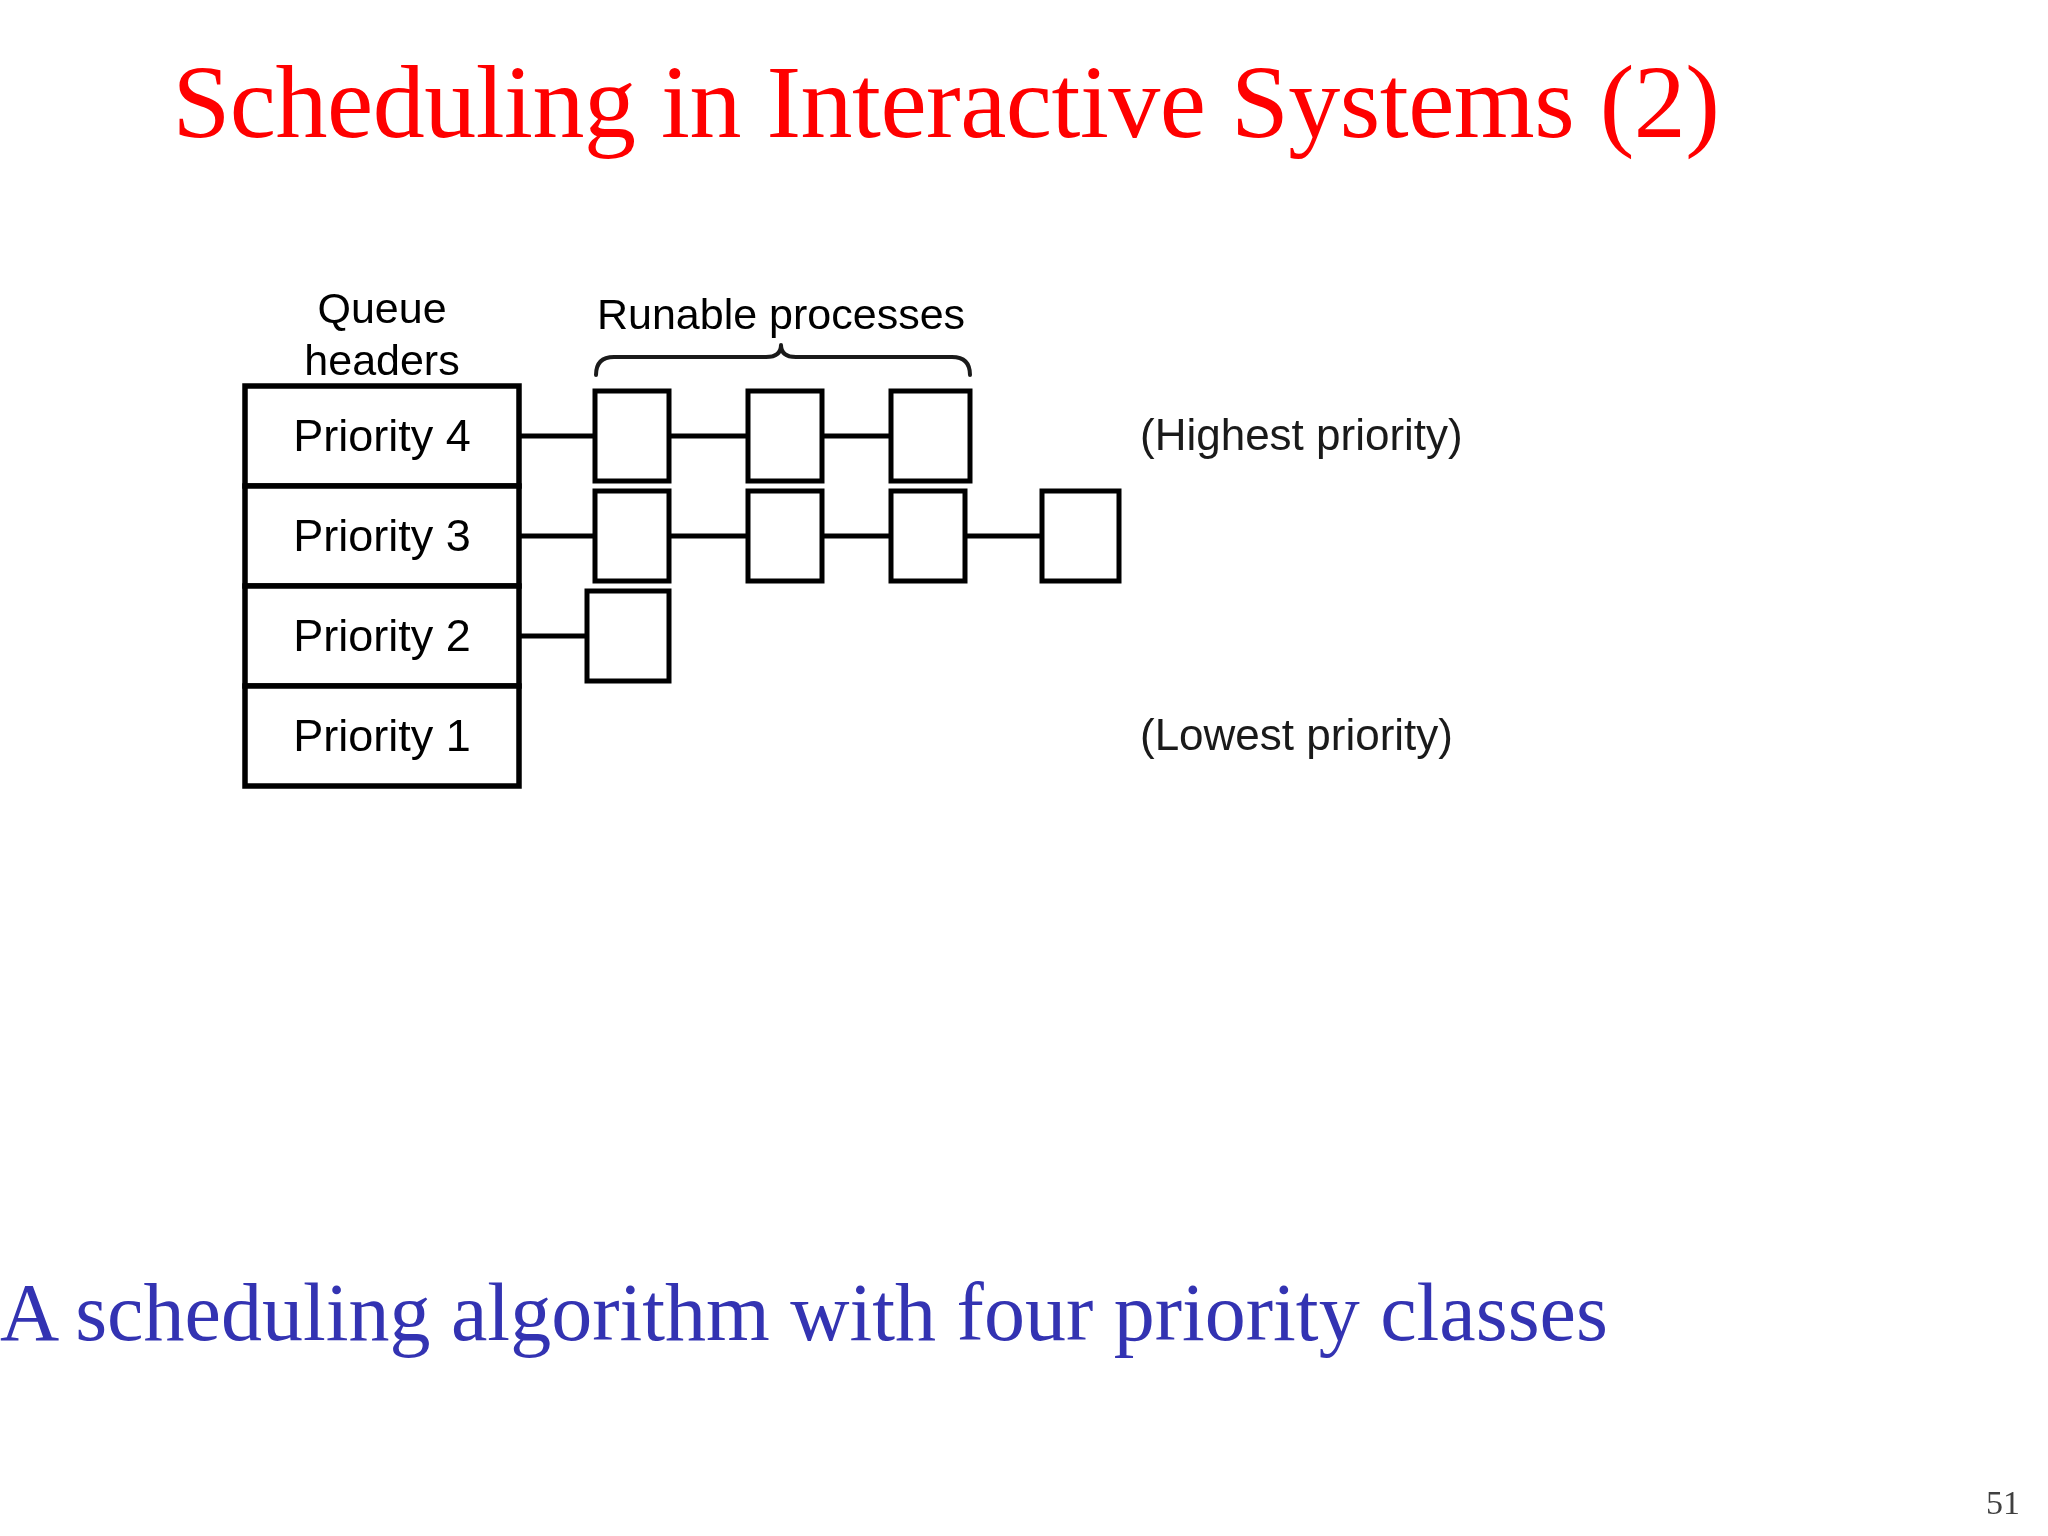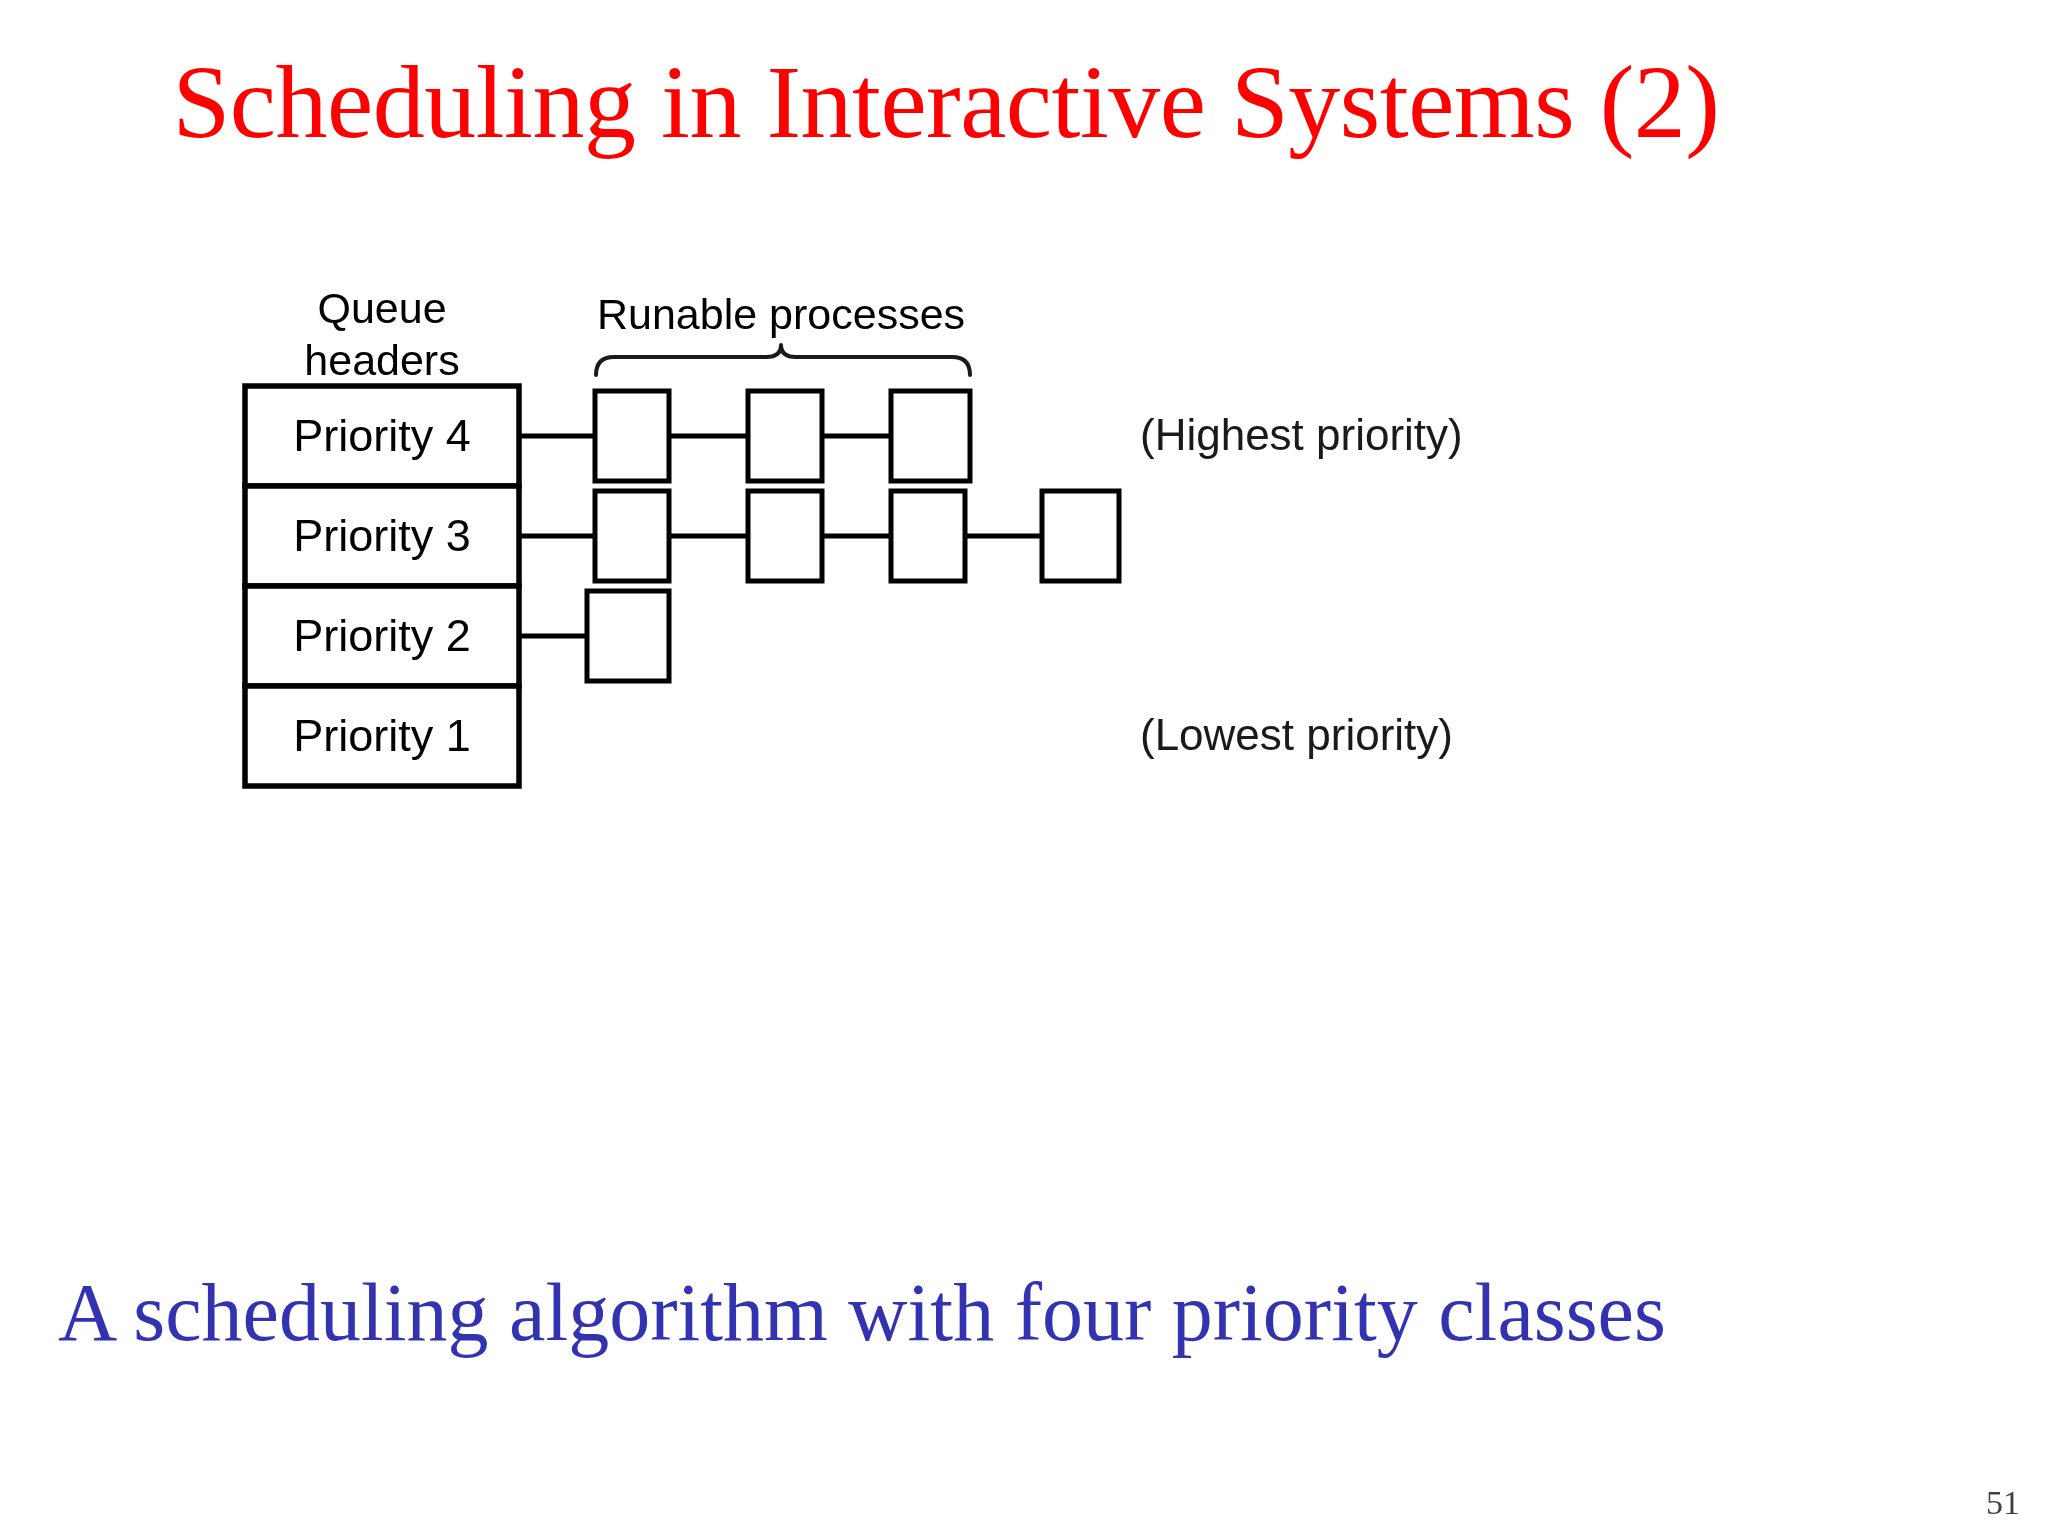--- a/index.html
+++ b/index.html
@@ -80,21 +80,21 @@
     stroke-linecap: round;
     stroke-linejoin: round;
   }
 
   
   #slide-caption {
     position: absolute;
     left: 0;
     top: 1268px;
     width: 1724px;
-    text-align: center;
+    text-align: left;
     color: #3333b2;
     font-family: "Liberation Serif", serif;
     font-size: 82px;
     line-height: 1.1;
     white-space: nowrap;
   }
 
   
   #page-number {
     position: absolute;

